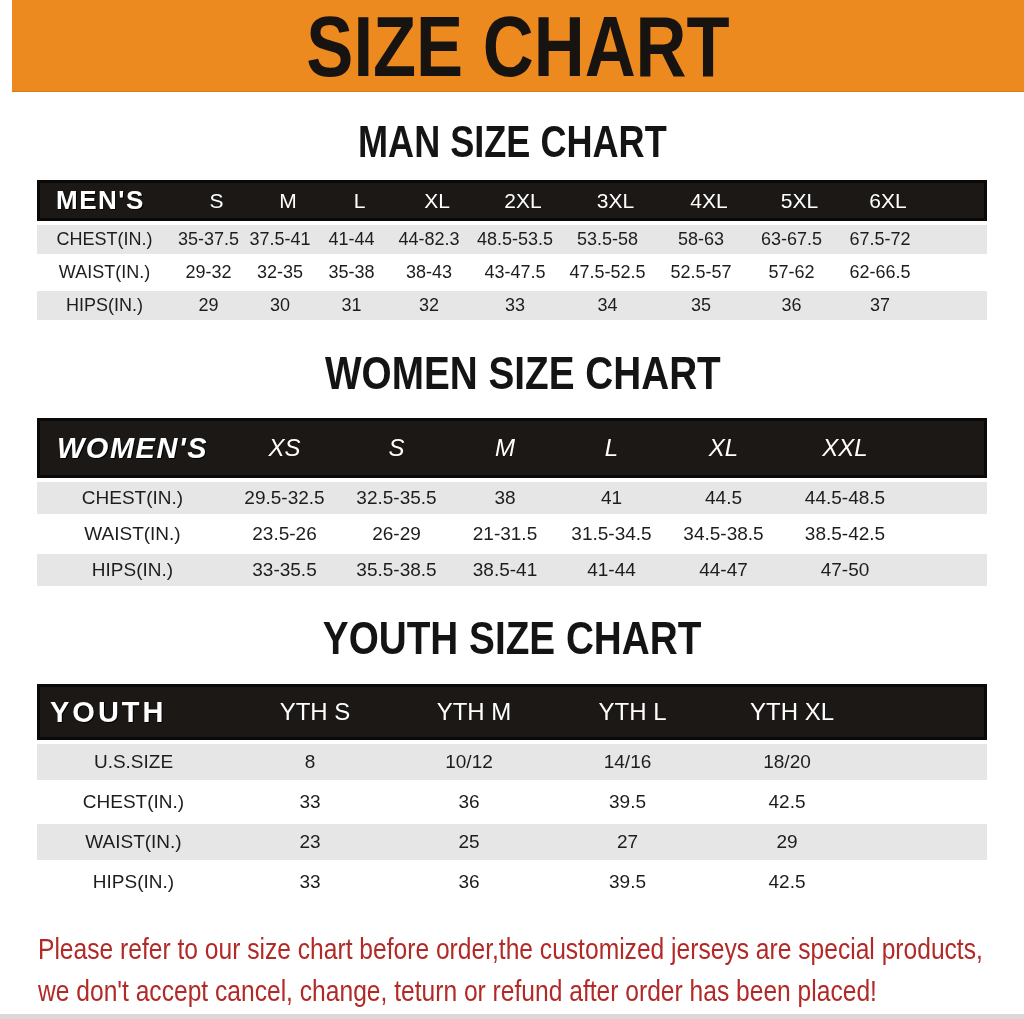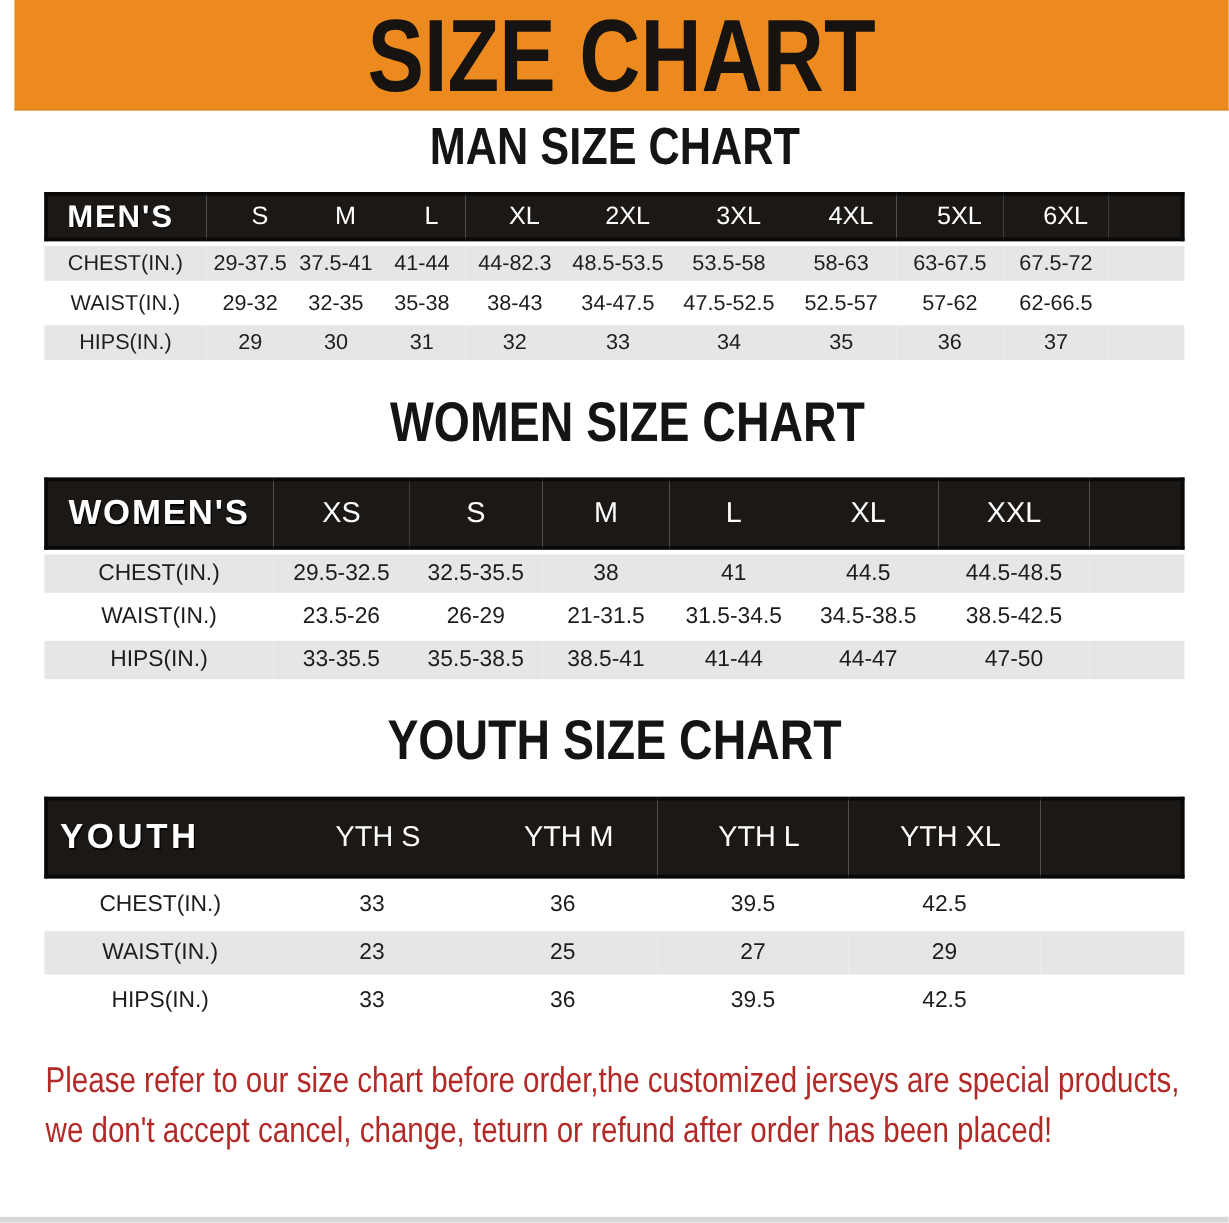--- a/index.html
+++ b/index.html
@@ -23,21 +23,21 @@
     line-height: 1; white-space: nowrap;
     transform: scale(0.84, 1.02);
     letter-spacing: 0px;
   }
   .heading { text-align: center; }
   .heading-text {
     display: inline-block; font-weight: bold; color: #141414;
     white-space: nowrap; line-height: 44px;
     transform: scale(0.88, 1.06);
   }
-  .heading-man    { margin-top: 8px; }
+  .heading-man    { margin-top: 28px; }
   .heading-man    .heading-text { font-size: 41px; }
   .heading-women  { margin-top: 27px; padding-left: 21px; }
   .heading-women  .heading-text { font-size: 44px; }
   .heading-youth  { margin-top: 26px; }
   .heading-youth  .heading-text { font-size: 44px; }
 
   .size-table {
     border-collapse: separate; border-spacing: 0 4px;
     table-layout: fixed; width: 950px; margin-left: 37px;
   }
@@ -59,26 +59,26 @@
   .row-gray td  { background: #e6e6e6; }
   .row-white td { background: #ffffff; }
   .size-table td { color: #1d1d1d; }
 
   .mens { margin-top: 12px; }
   .mens th { height: 41px; font-size: 21px; padding-left: 16px; }
   .mens th.group { font-size: 26px; }
   .mens td { height: 29px; font-size: 18px; }
 
   .womens { margin-top: 19px; }
-  .womens th { height: 60px; font-size: 24px; }
+  .womens th { height: 60px; font-size: 24px; font-style: italic; }
   .womens th.group { font-size: 29px; }
   .womens td { height: 32px; font-size: 19px; }
 
   .youth { margin-top: 20px; }
-  .youth th { height: 68px; font-size: 24px; padding-left: 10px; }
+  .youth th { height: 56px; font-size: 24px; padding-left: 10px; }
   .youth th.group { font-size: 29px; letter-spacing: 3px; }
   .youth td { height: 36px; font-size: 19px; }
 
   .footer { margin-top: 24px; padding-left: 38px; }
   .footer-line {
     color: #b22a27; font-size: 30px; line-height: 42px;
     transform: scaleX(0.82); transform-origin: left center;
     white-space: nowrap;
   }
   .bottom-strip {
@@ -120,38 +120,38 @@
     <th>XL</th>
     <th>2XL</th>
     <th>3XL</th>
     <th>4XL</th>
     <th>5XL</th>
     <th>6XL</th>
     <th class="bar-last"></th>
   </tr>
   <tr class="row-gray">
     <td class="rlabel">CHEST(IN.)</td>
-    <td>29-37.5</td>
+    <td>35-37.5</td>
     <td>37.5-41</td>
     <td>41-44</td>
     <td>44-82.3</td>
     <td>48.5-53.5</td>
     <td>53.5-58</td>
     <td>58-63</td>
     <td>63-67.5</td>
     <td>67.5-72</td>
     <td></td>
   </tr>
   <tr class="row-white">
     <td class="rlabel">WAIST(IN.)</td>
     <td>29-32</td>
     <td>32-35</td>
     <td>35-38</td>
     <td>38-43</td>
-    <td>34-47.5</td>
+    <td>43-47.5</td>
     <td>47.5-52.5</td>
     <td>52.5-57</td>
     <td>57-62</td>
     <td>62-66.5</td>
     <td></td>
   </tr>
   <tr class="row-gray">
     <td class="rlabel">HIPS(IN.)</td>
     <td>29</td>
     <td>30</td>
@@ -241,20 +241,28 @@
   </colgroup>
   <tbody>
       <tr class="bar-row">
     <th class="group bar-first">YOUTH</th>
     <th>YTH S</th>
     <th>YTH M</th>
     <th>YTH L</th>
     <th>YTH XL</th>
     <th class="bar-last"></th>
   </tr>
+  <tr class="row-gray">
+    <td class="rlabel">U.S.SIZE</td>
+    <td>8</td>
+    <td>10/12</td>
+    <td>14/16</td>
+    <td>18/20</td>
+    <td></td>
+  </tr>
   <tr class="row-white">
     <td class="rlabel">CHEST(IN.)</td>
     <td>33</td>
     <td>36</td>
     <td>39.5</td>
     <td>42.5</td>
     <td></td>
   </tr>
   <tr class="row-gray">
     <td class="rlabel">WAIST(IN.)</td>

